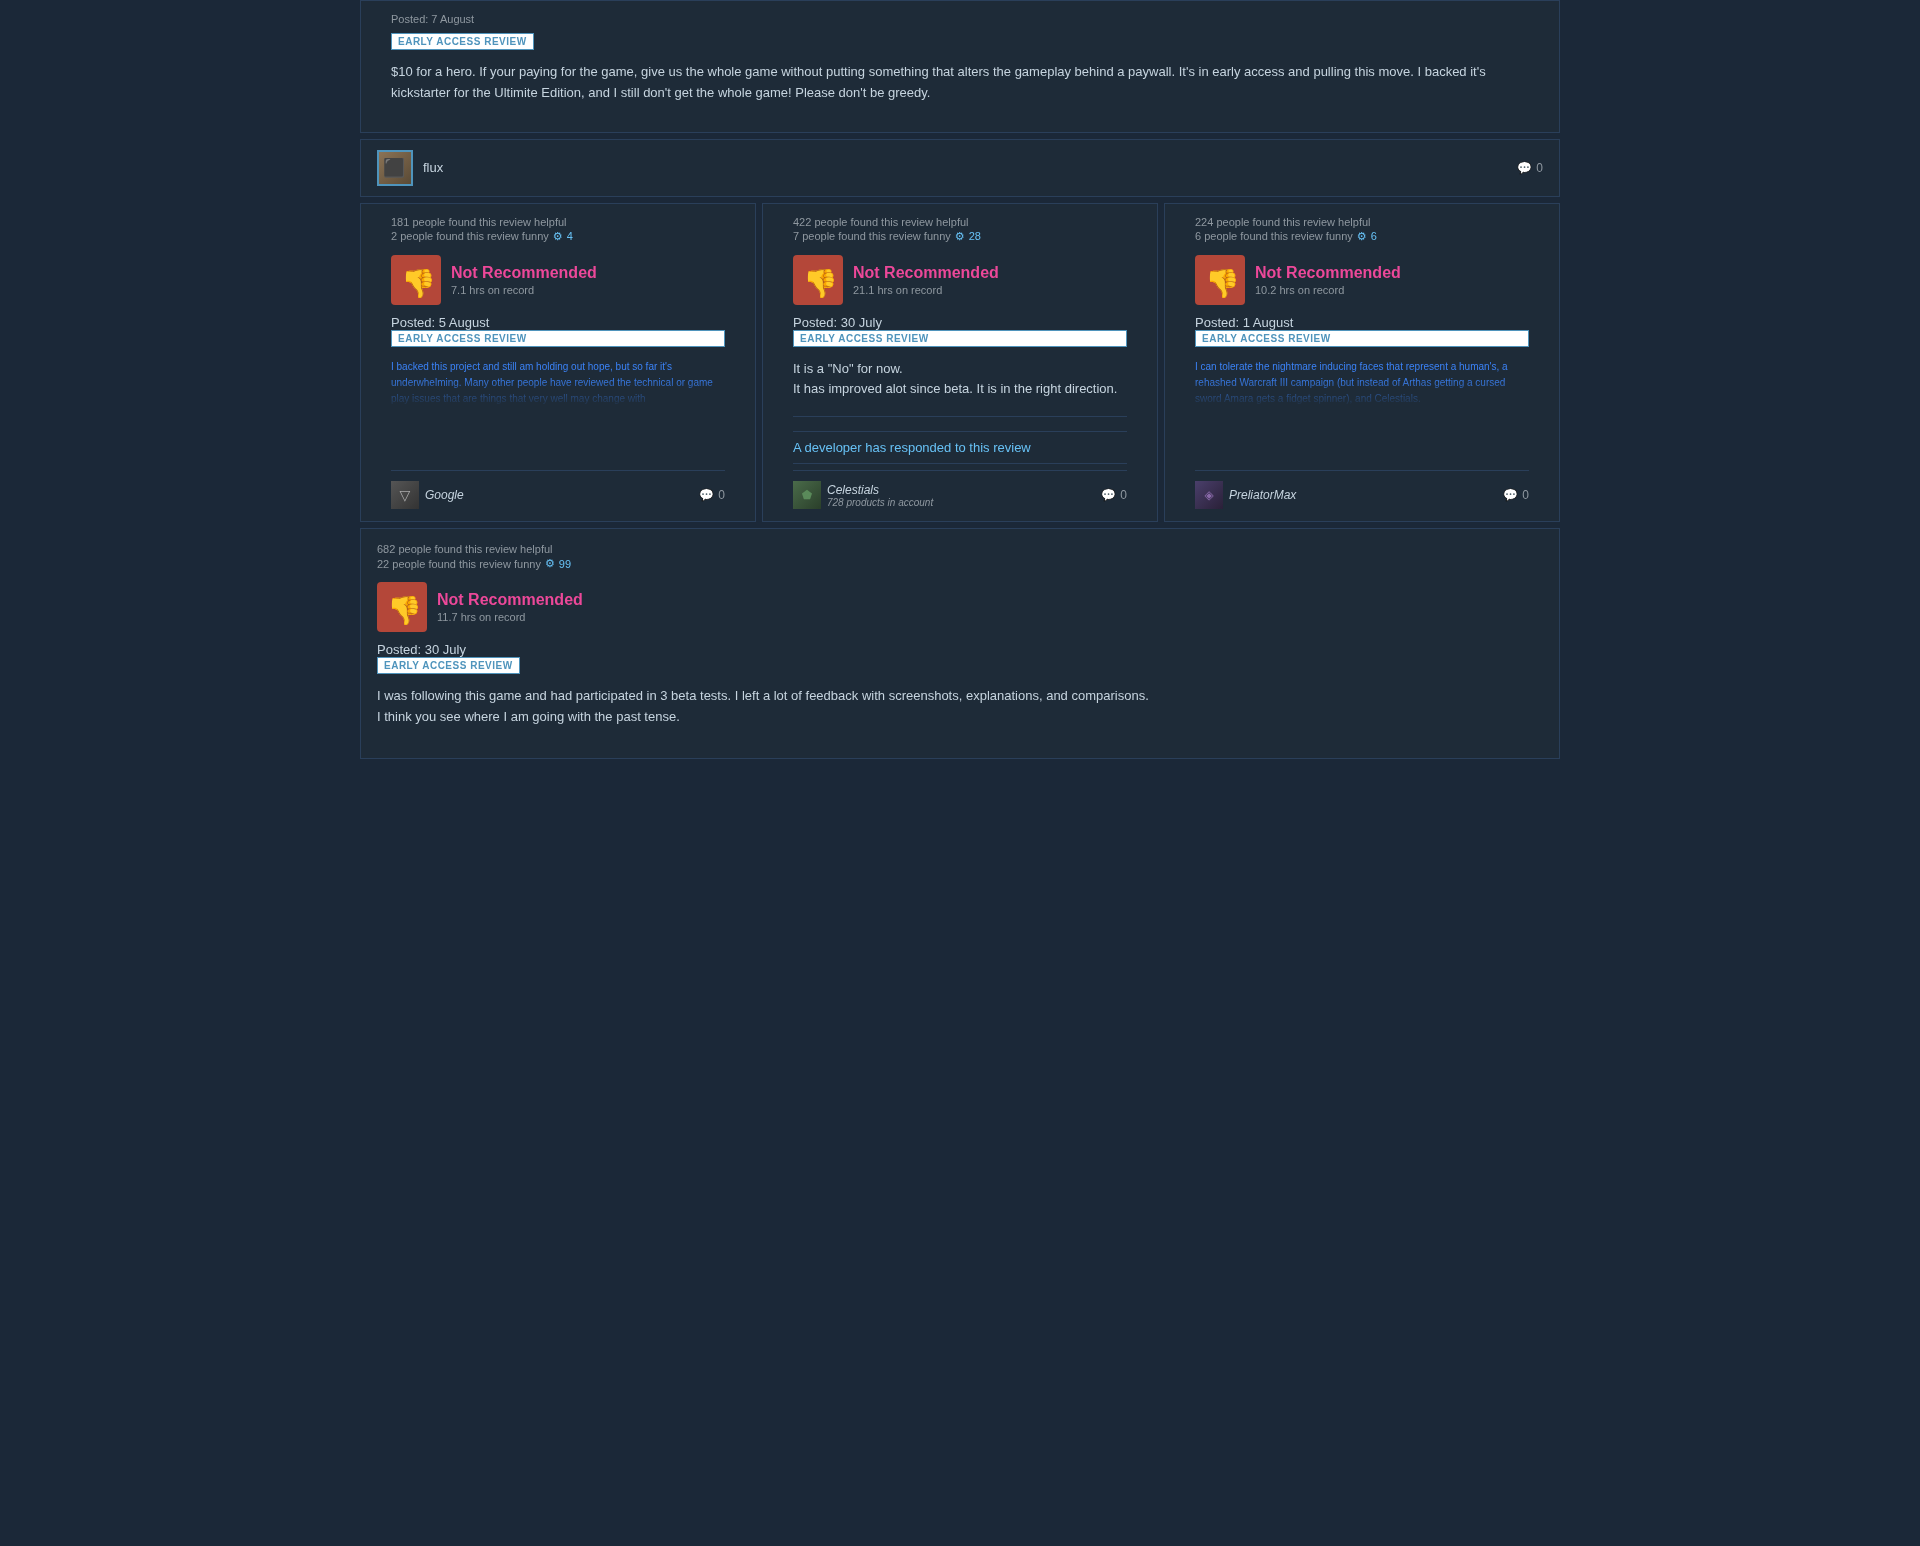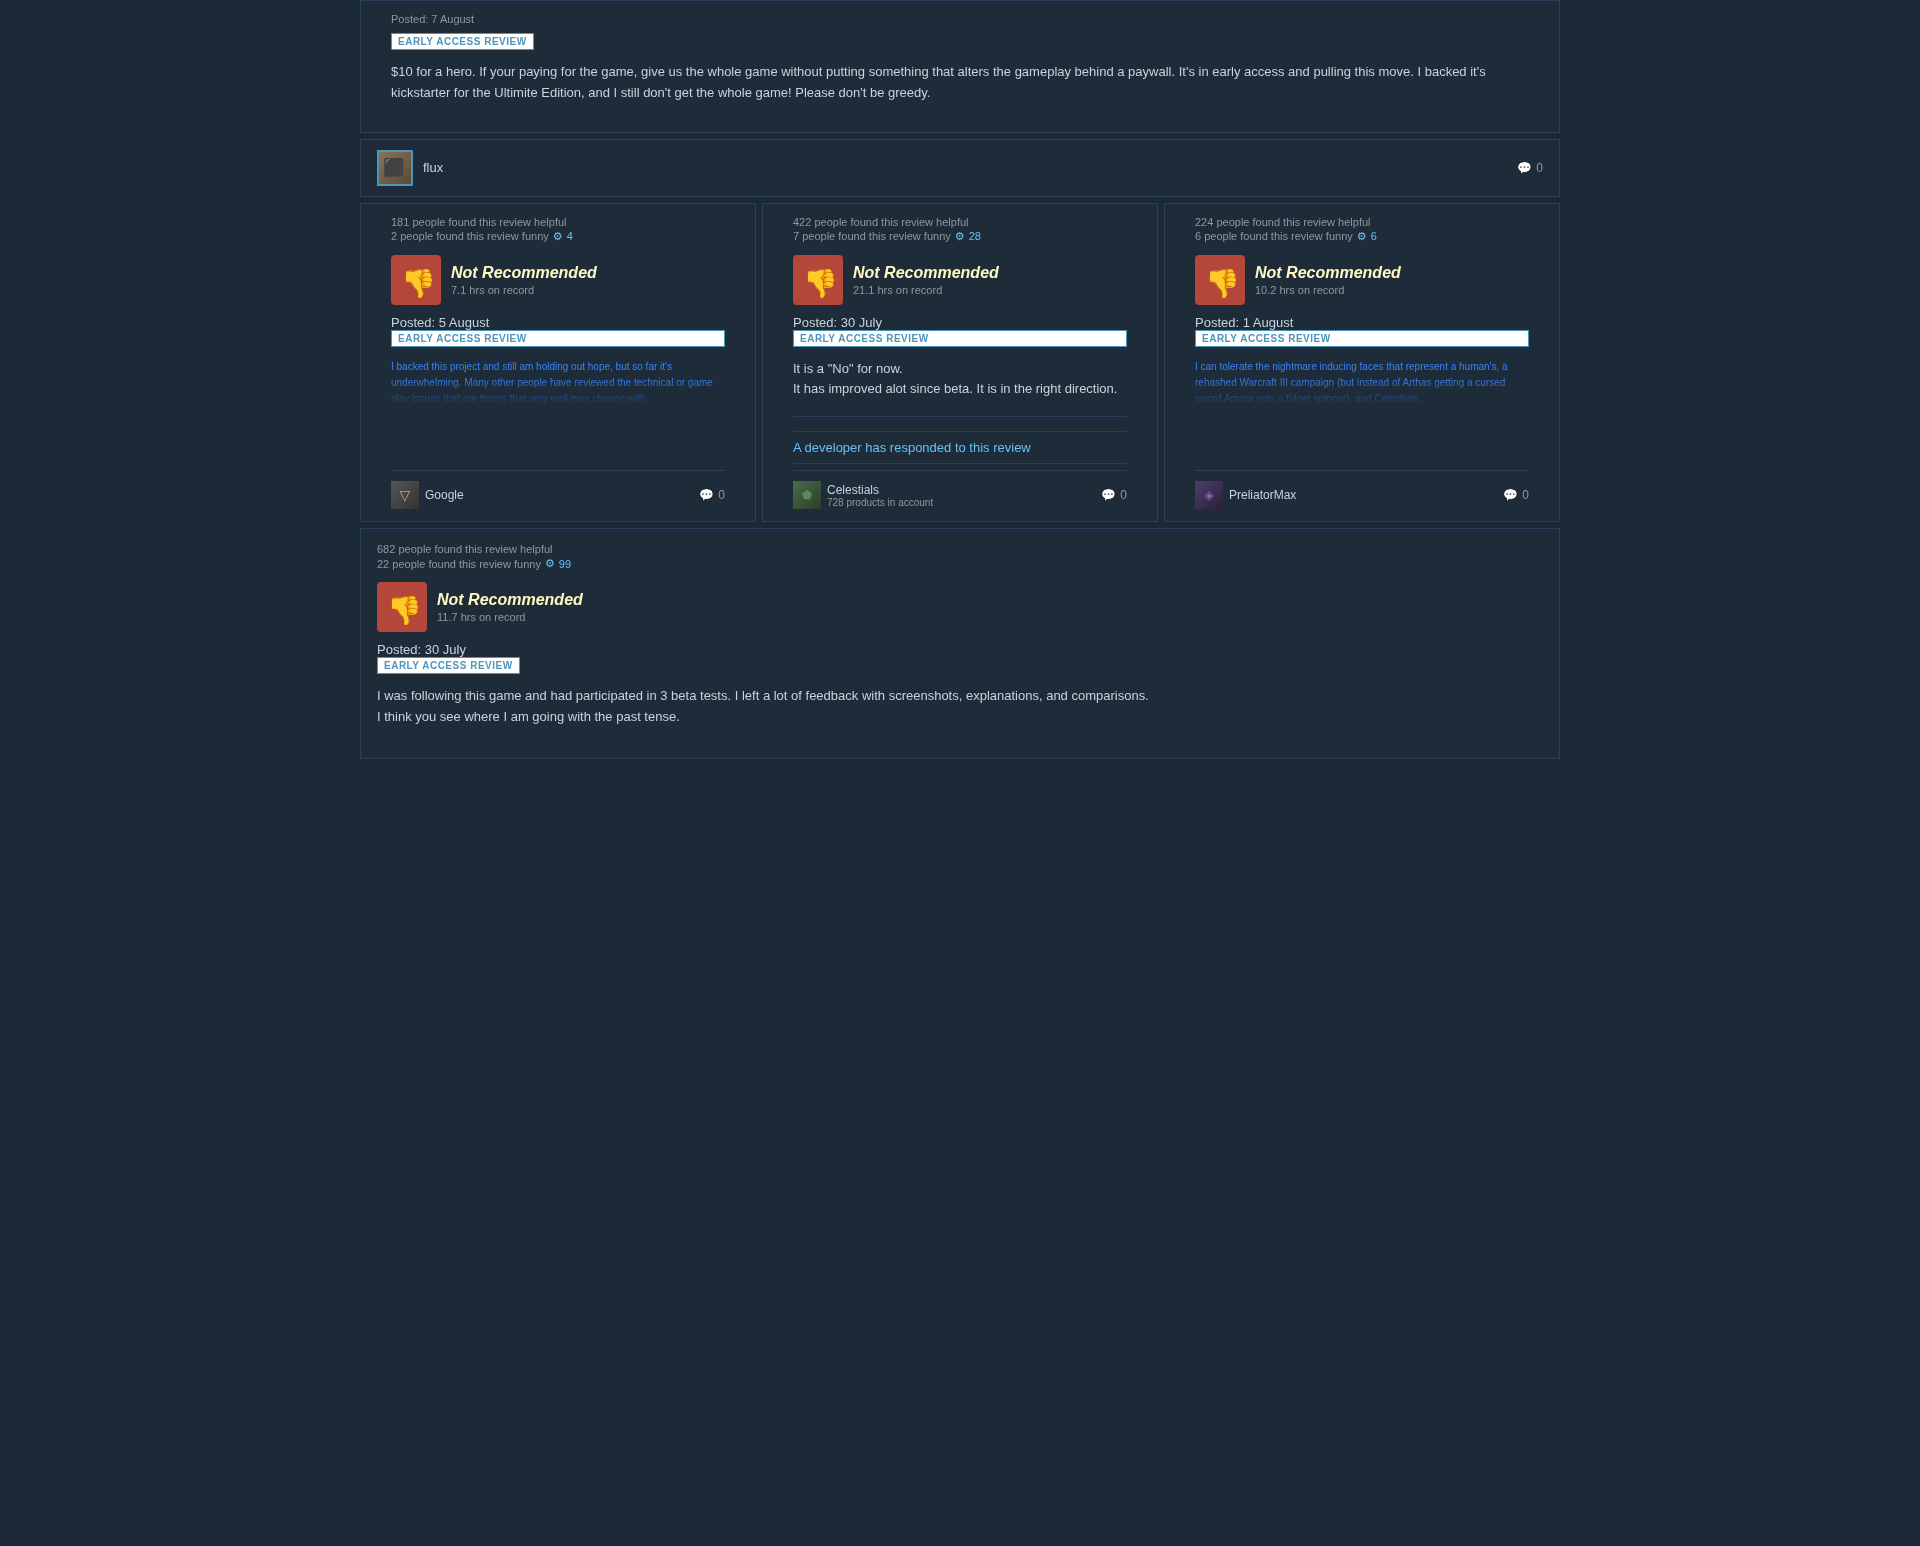--- a/index.html
+++ b/index.html
@@ -145,24 +145,23 @@
       width: 50px;
       height: 50px;
     }
 
     .rec-info {
       display: flex;
       flex-direction: column;
     }
 
     .not-recommended-text {
-      color: #fef9c3;
+      color: #ec4899;
       font-size: 16px;
       font-weight: bold;
-      font-style: italic;
     }
 
     .hours-text {
       color: #8f98a0;
       font-size: 11px;
       margin-top: 2px;
     }
 
     .divider {
       border: none;
@@ -187,20 +186,21 @@
       align-items: center;
       justify-content: space-between;
       margin-top: auto;
       padding-top: 10px;
       border-top: 1px solid #2a3f5a;
     }
 
     .card-footer-user {
       display: flex;
       flex-direction: column;
+      font-style: italic;
     }
 
     .footer-username {
       color: #c6d4df;
       font-size: 12px;
     }
 
     .footer-products {
       color: #8f98a0;
       font-size: 10px;

